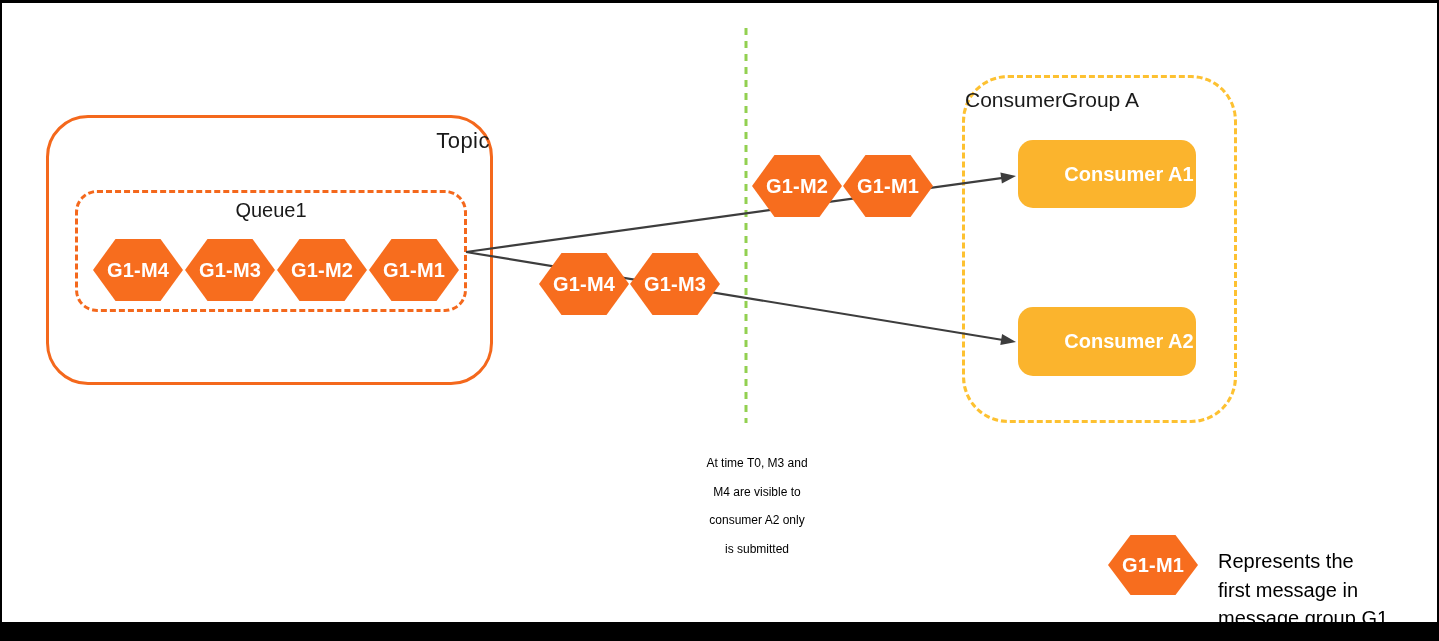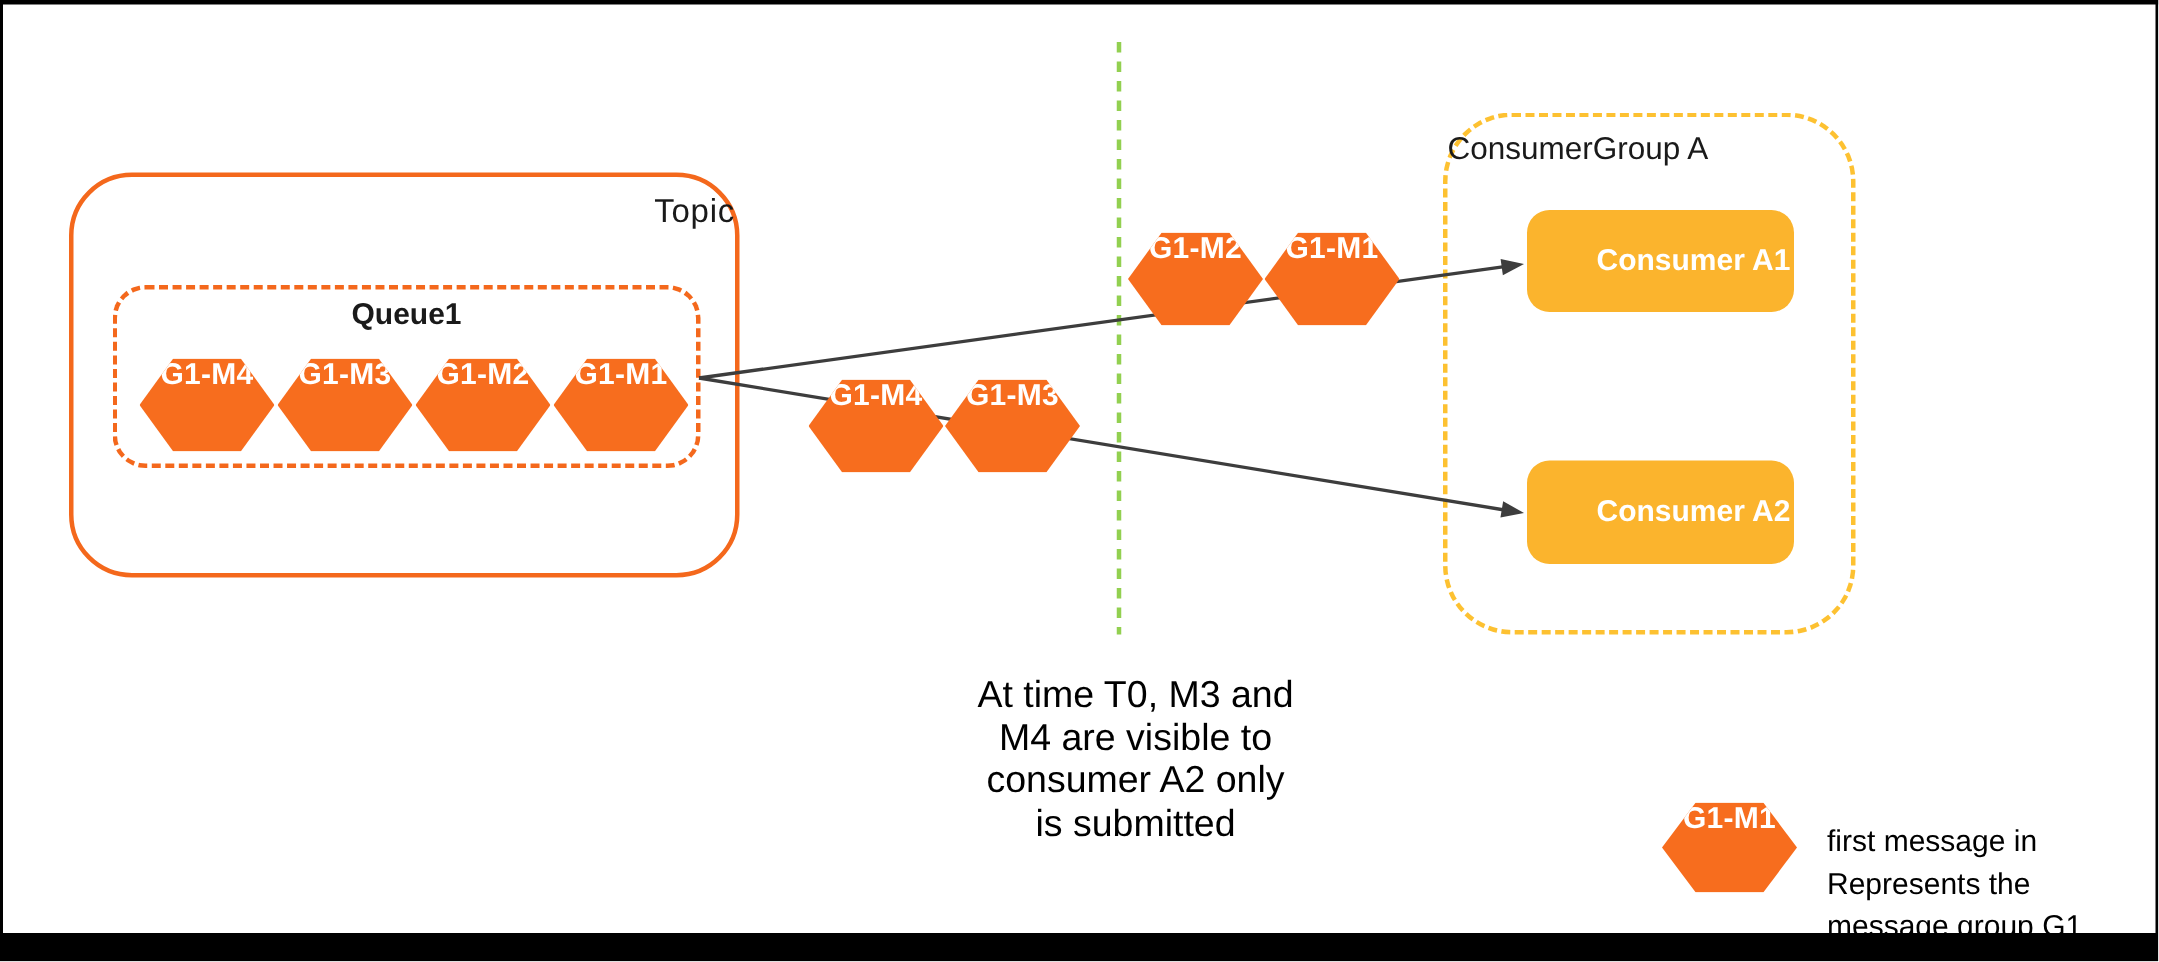--- a/index.html
+++ b/index.html
@@ -25,28 +25,28 @@
     position:absolute;left:0;top:10px;width:100%;
     text-align:right;font-size:22px;color:#1a1a1a;letter-spacing:0.5px;
   }
   .queue-box{
     position:absolute;left:75px;top:190px;width:392px;height:122px;
     border:3px dashed #F4681C;border-radius:22px;box-sizing:border-box;
     background:#ffffff;z-index:2;
   }
   .queue-label{
     position:absolute;left:0;top:6px;width:100%;
-    text-align:center;font-size:20px;color:#1a1a1a;font-weight:bold;
+    text-align:center;font-size:20px;color:#1a1a1a;
   }
 
   .hex{
     position:absolute;width:90px;height:62px;
     background:#F76D1E;
     clip-path:polygon(25% 0%, 75% 0%, 100% 50%, 75% 100%, 25% 100%, 0% 50%);
-    display:flex;justify-content:center;
+    display:flex;align-items:center;justify-content:center;
     z-index:10;
   }
   .hex span{
     color:#ffffff;font-weight:bold;font-size:20px;letter-spacing:0.2px;
   }
 
   .lines-svg{position:absolute;left:0;top:0;width:1439px;height:641px;z-index:5;}
 
   .group-box{
     position:absolute;left:962px;top:75px;width:275px;height:348px;
@@ -62,21 +62,21 @@
     background:#FBB42D;border-radius:15px;
     display:flex;align-items:center;justify-content:center;
     z-index:6;
   }
   .consumer-box span{color:#ffffff;font-weight:bold;font-size:20px;margin-left:44px;}
   .consumer-a1{top:140px;}
   .consumer-a2{top:307px;height:69px;text-align:right;}
 
   .annotation{
     position:absolute;left:647px;top:449px;width:220px;
-    text-align:center;font-size:25px;line-height:28.5px;color:#000000;
+    text-align:center;font-size:12px;line-height:28.5px;color:#000000;
     z-index:4;
   }
   .legend-text{
     position:absolute;left:1218px;top:547px;width:200px;
     text-align:left;font-size:20px;line-height:28.5px;color:#000000;
     z-index:4;
   }
 </style>
 </head>
 <body>
@@ -141,22 +141,22 @@
     <div>At time T0, M3 and</div>
     <div>M4 are visible to</div>
     <div>consumer A2 only</div>
     <div>is submitted</div>
   </div>
 
   <div class="hex" style="left:1108px;top:535px;height:60px;">
     <span>G1-M1</span>
   </div>
   <div class="legend-text">
+    <div>Represents the</div>
     <div>first message in</div>
-    <div>Represents the</div>
     <div>message group G1</div>
   </div>
 
   <div class="frame-top"></div>
   <div class="frame-bottom"></div>
   <div class="frame-left"></div>
   <div class="frame-right"></div>
 
 </div>
 

